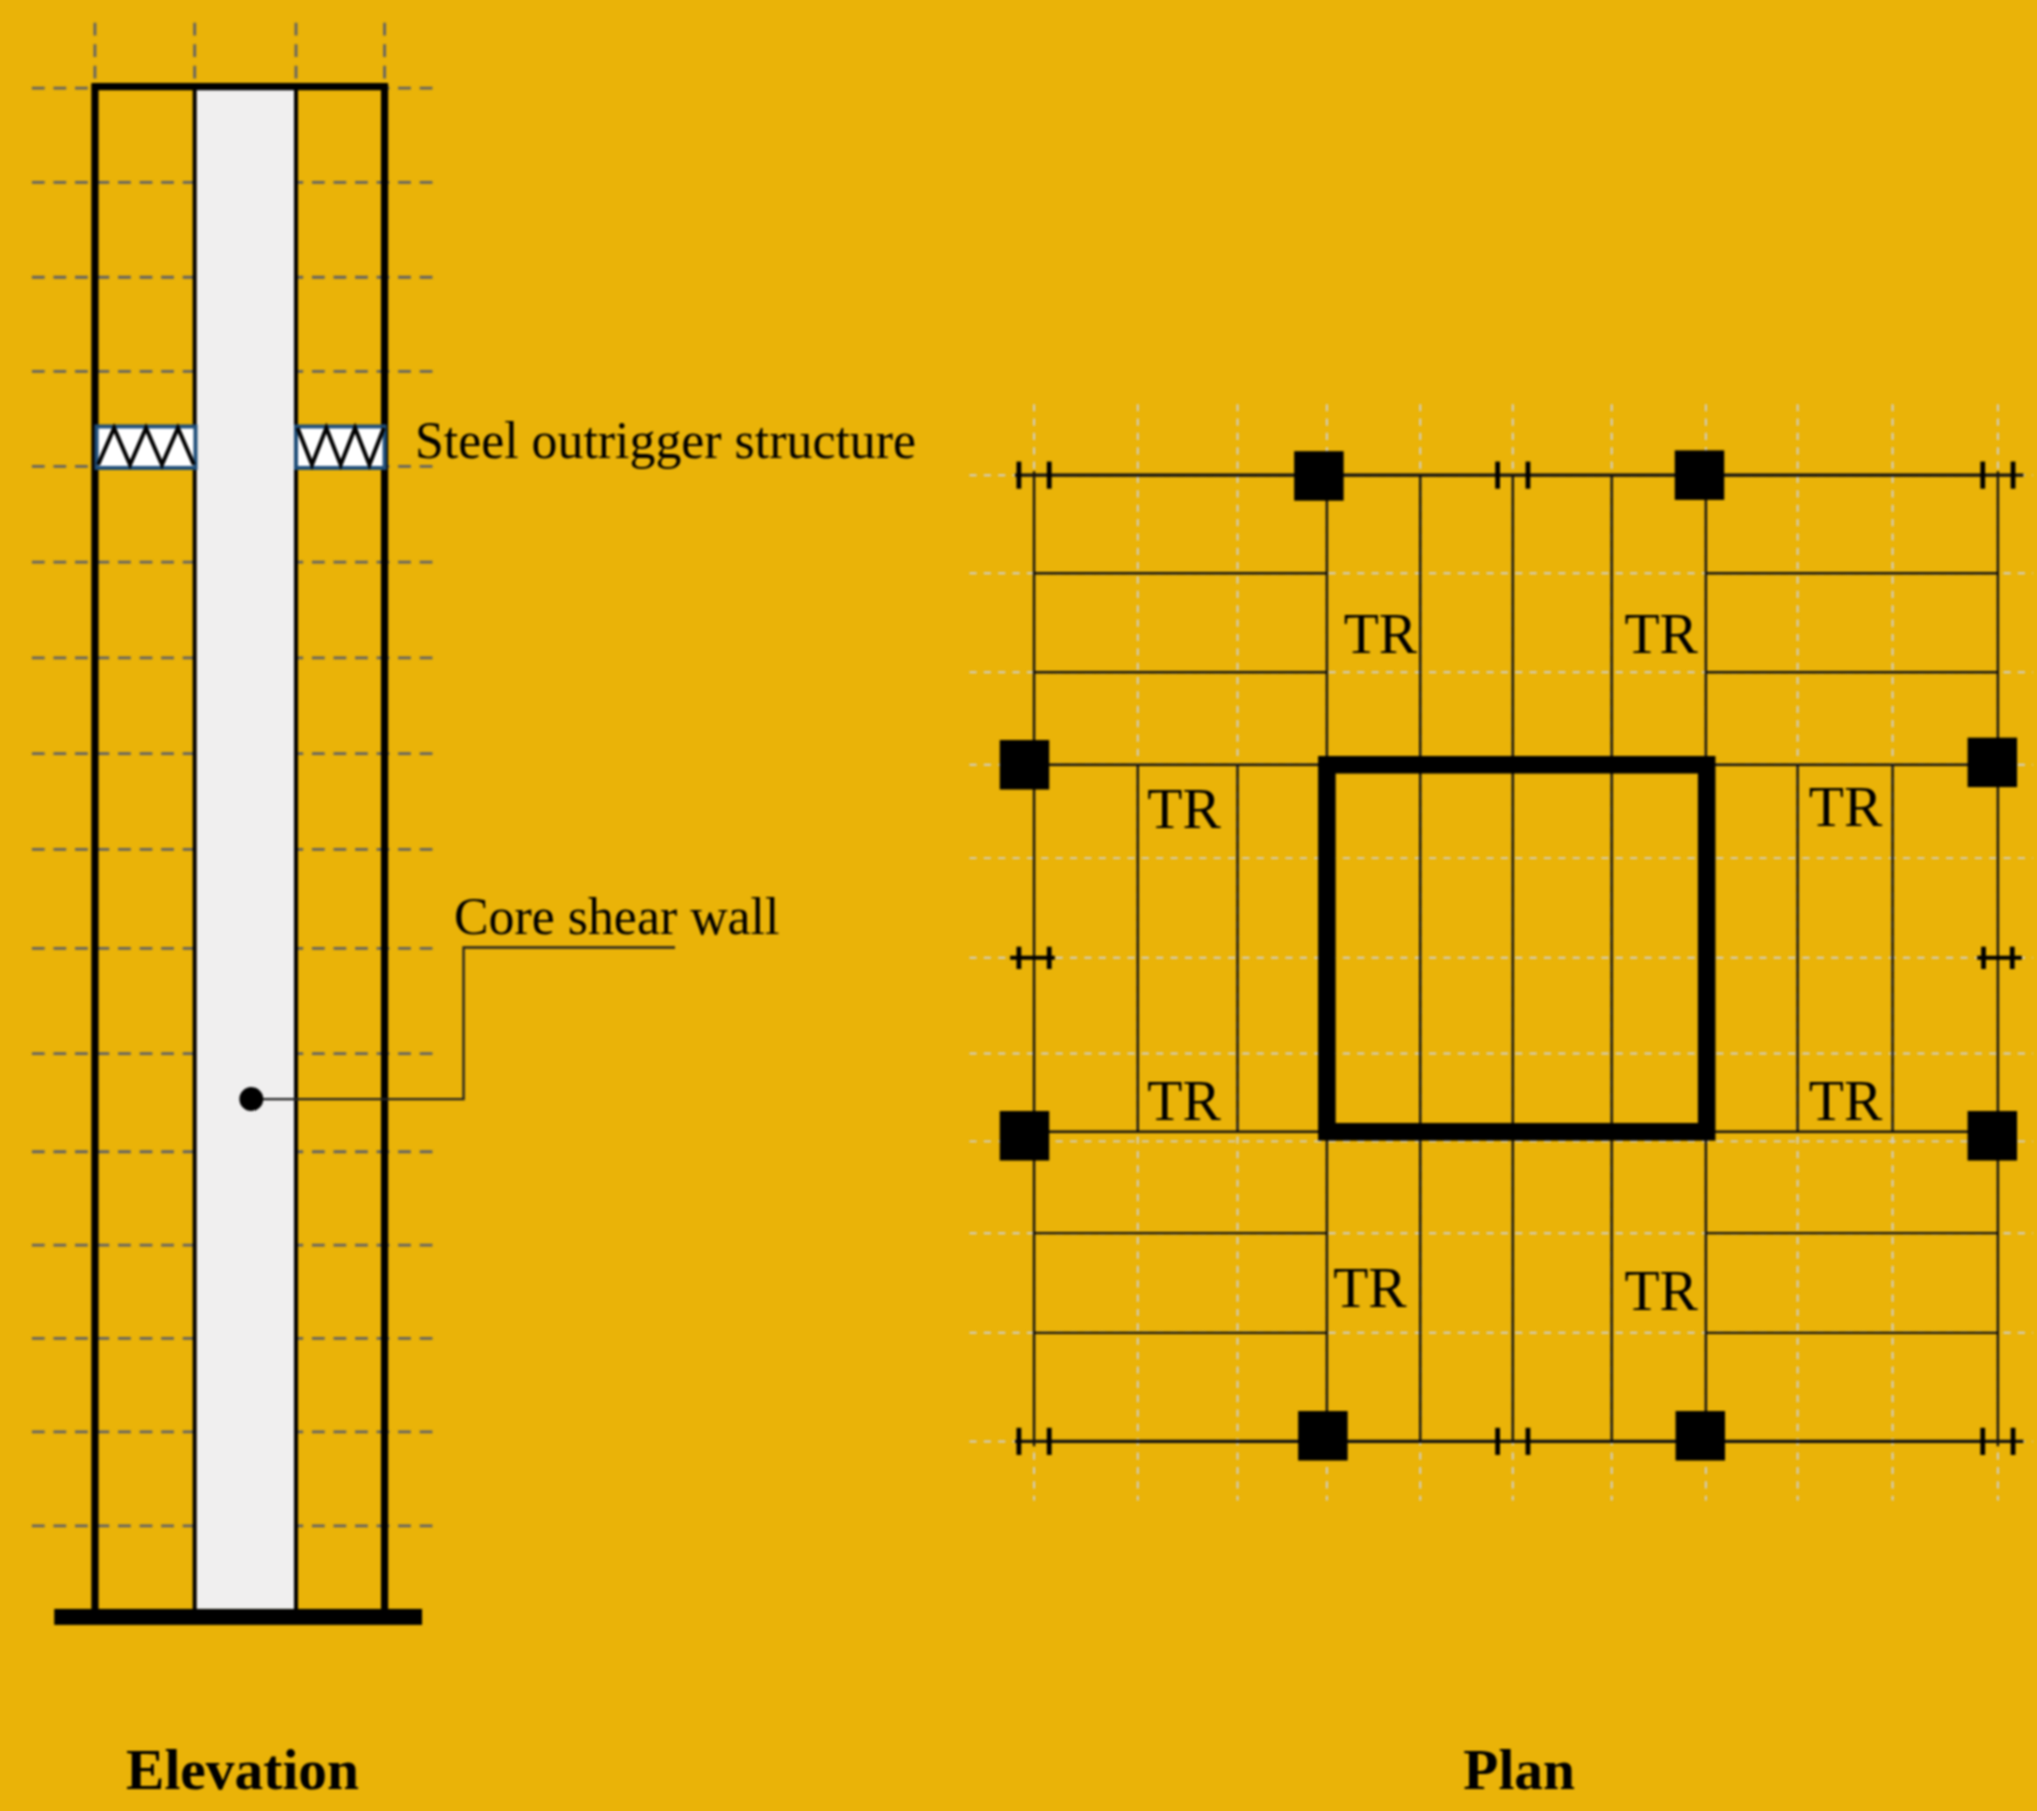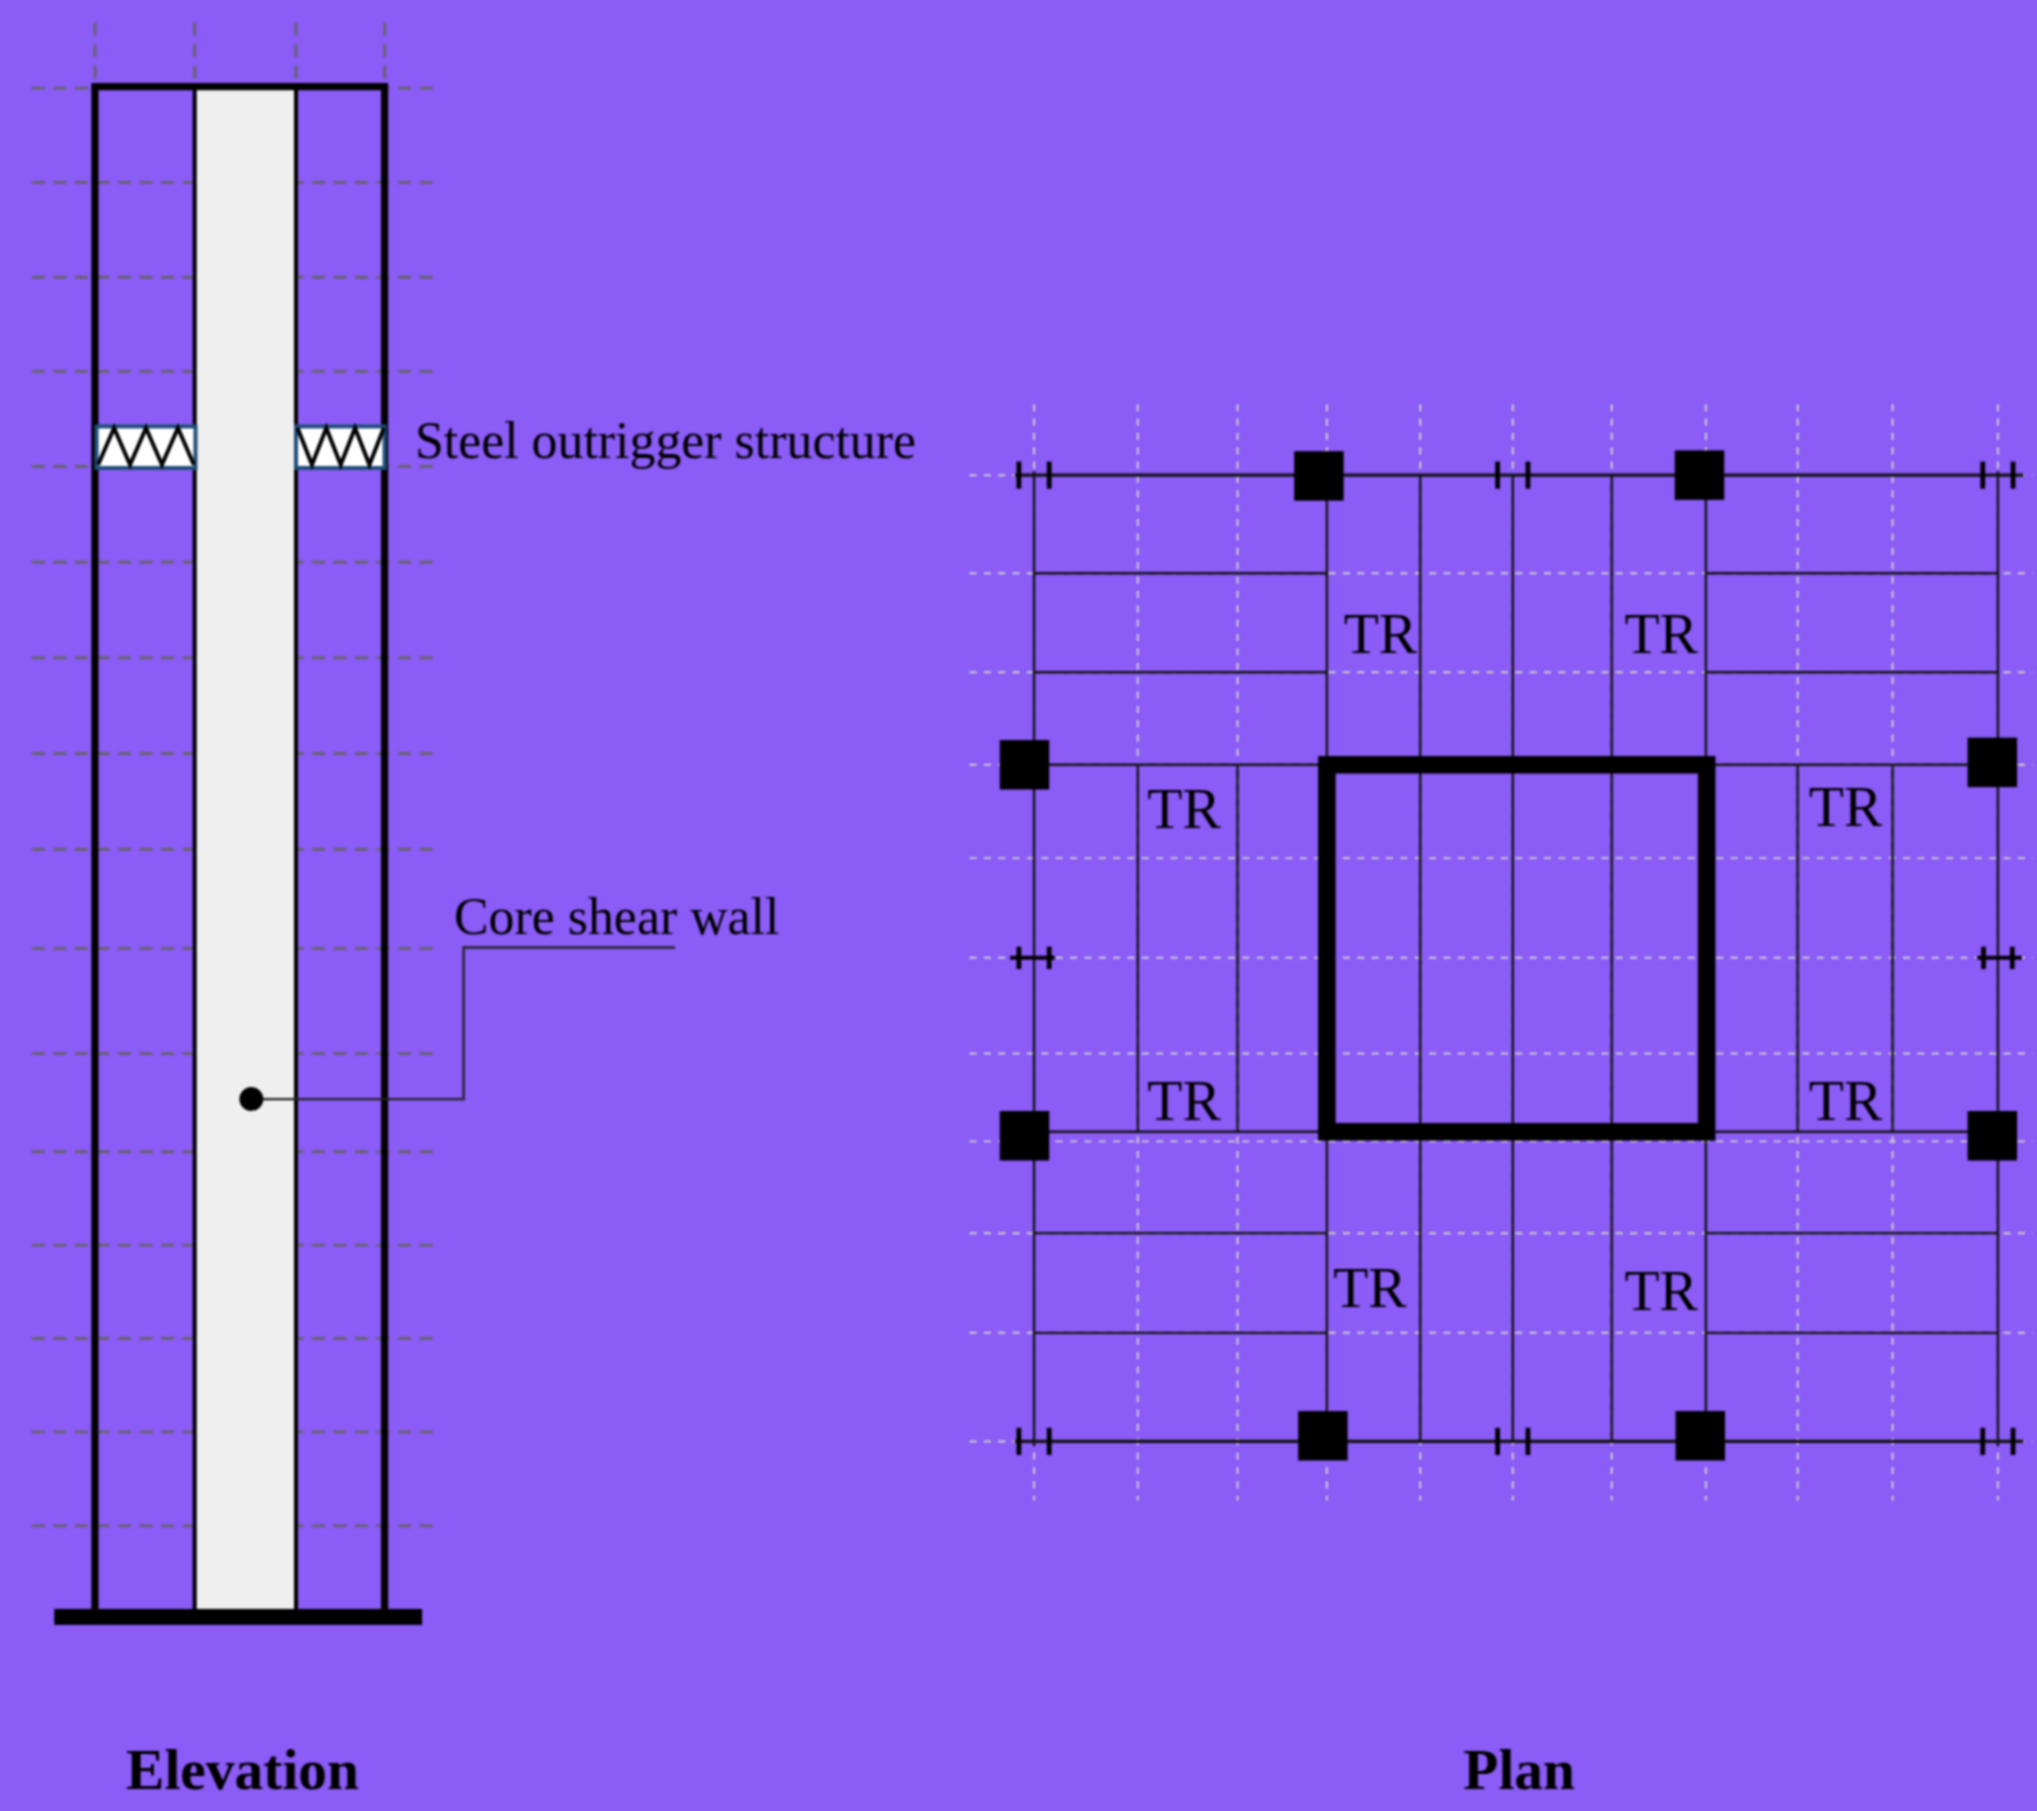--- a/index.html
+++ b/index.html
@@ -1,16 +1,16 @@
 <!DOCTYPE html>
 <html style="font-size:12.8px"><head>
 <meta charset="utf-8">
 <style>
 html,body{margin:0;padding:0;background:#ffffff;}
-#canvas{position:relative;width:2037px;height:1812px;background:#8b5cf6;overflow:hidden;}
+#canvas{position:relative;width:2037px;height:1812px;background:#eab308;overflow:hidden;}
 svg{position:absolute;left:0;top:0;display:block;filter:blur(0.9px);}
 text{font-family:"Liberation Serif",serif;fill:#000;}
 </style>
 </head>
 <body>
 <div id="canvas">
 <svg width="2037" height="1812" viewBox="0 0 2553 2270">
 
 <g stroke="#646464" stroke-width="3.5" stroke-dasharray="16 11">
 <line x1="40" y1="110" x2="545" y2="110"></line>

